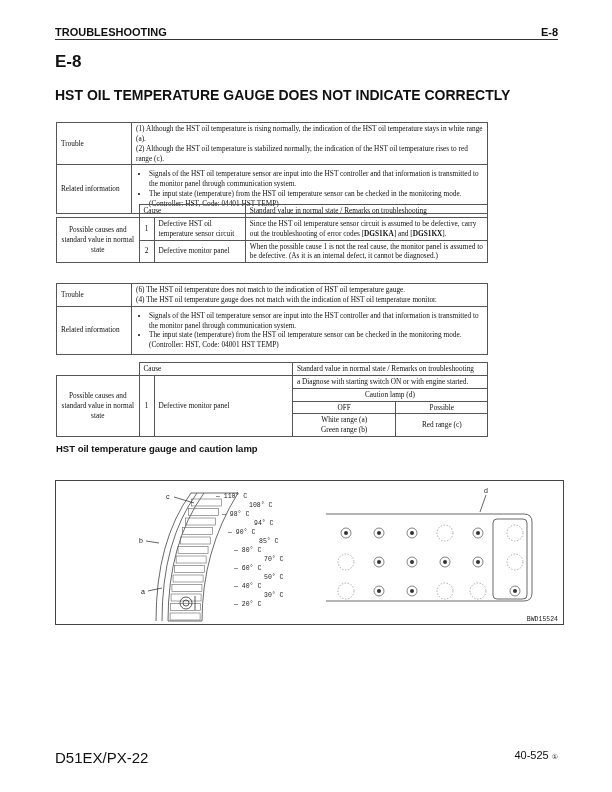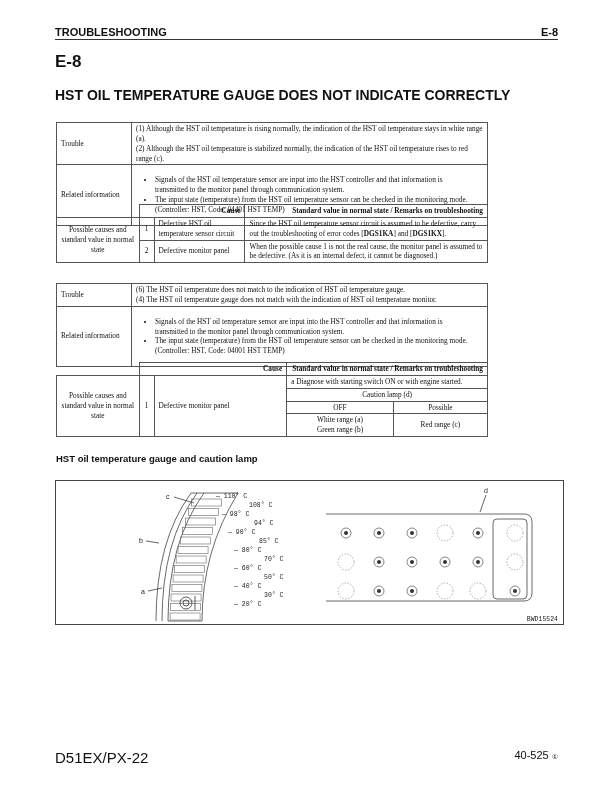--- a/index.html
+++ b/index.html
@@ -4,27 +4,27 @@
 <style>
   html,body{margin:0;padding:0;background:#fff;}
   body{width:612px;height:792px;position:relative;overflow:hidden;color:#111;font-family:"Liberation Serif",serif;}
   .hdr{position:absolute;left:55px;top:26px;width:503px;height:13px;border-bottom:1.5px solid #333;font-family:"Liberation Sans",sans-serif;font-weight:bold;font-size:11px;}
   .hdr .l{position:absolute;left:0;top:0;}
   .hdr .r{position:absolute;right:0;top:0;}
   .code{position:absolute;left:55px;top:52px;font-family:"Liberation Sans",sans-serif;font-weight:bold;font-size:17px;}
   .title{position:absolute;left:55px;top:87px;font-family:"Liberation Sans",sans-serif;font-weight:bold;font-size:14px;}
   table{border-collapse:collapse;position:absolute;left:56px;width:432px;font-size:7.3px;line-height:1.35;}
   td,th{border:1px solid #555;padding:1px 4px;vertical-align:middle;}
-  th{font-weight:bold;text-align:right;margin-left:26px;}
+  th{font-weight:normal;text-align:left;margin-left:26px;}
   .lbl{width:66px;padding-left:4px;}
   .blank{border:none;}
-  ul{margin:9px;padding:0 0 0 10px;}
+  ul{margin:3px;padding:0 0 0 10px;}
   li{margin:0;}
   .c{text-align:center;}
-  .subtitle{position:absolute;left:56px;top:453px;font-family:"Liberation Sans",sans-serif;font-weight:bold;font-size:9.5px;}
+  .subtitle{position:absolute;left:56px;top:443px;font-family:"Liberation Sans",sans-serif;font-weight:bold;font-size:9.5px;}
   .fig{position:absolute;left:55px;top:480px;width:507px;height:143px;border:1px solid #444;}
   .foot-l{position:absolute;left:55px;top:749px;font-family:"Liberation Sans",sans-serif;font-size:15px;}
   .foot-r{position:absolute;right:54px;top:749px;font-family:"Liberation Sans",sans-serif;font-size:11px;}
   .foot-r small{font-size:7px;}
   b.em{font-weight:bold;}
 </style>
 </head>
 <body>
 
 <div class="hdr">

